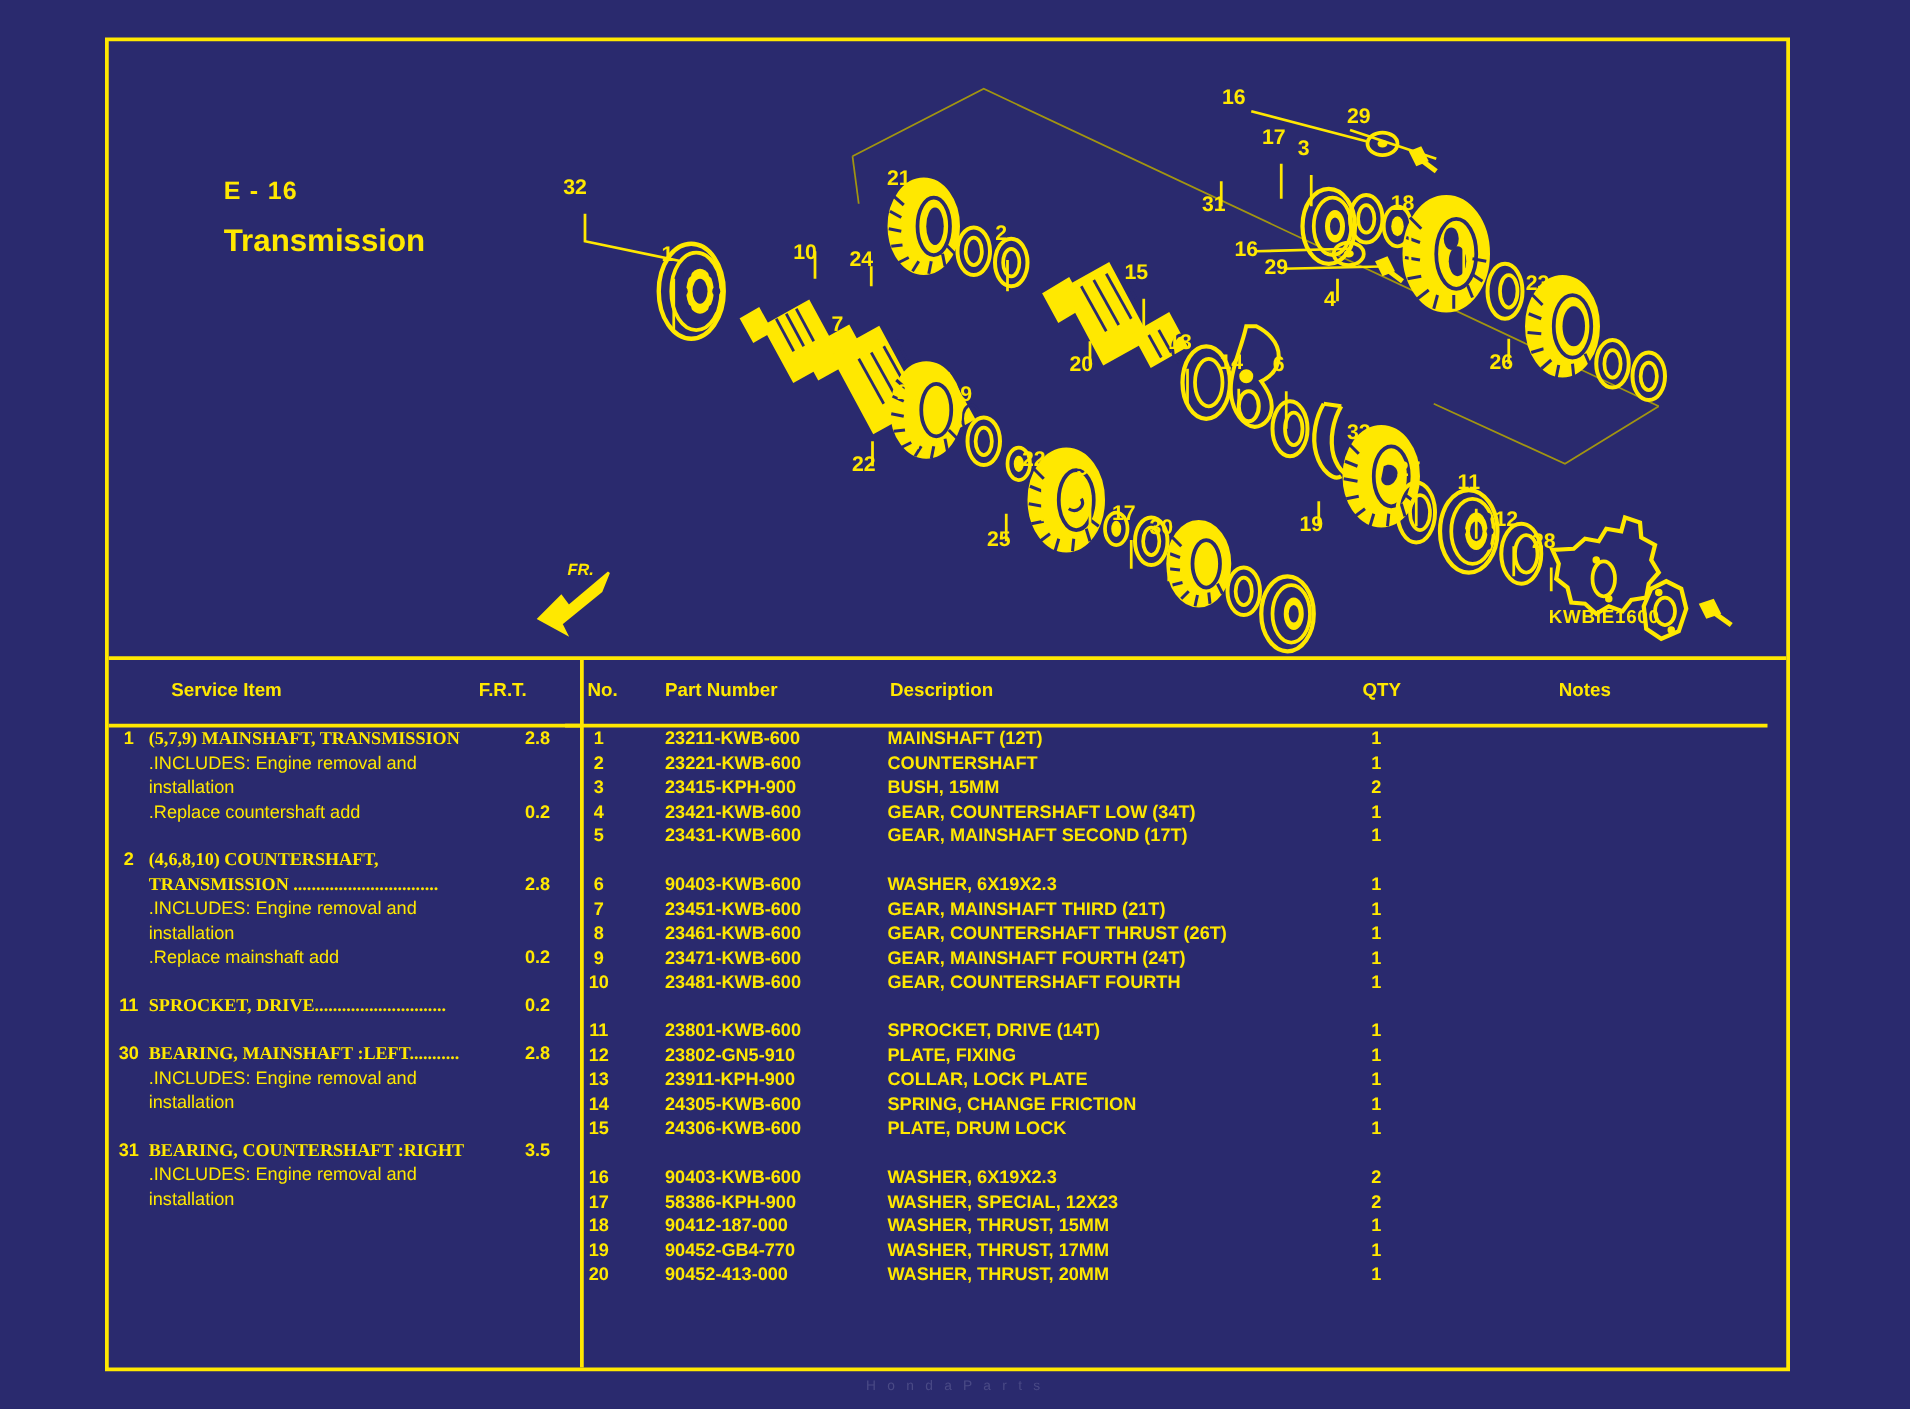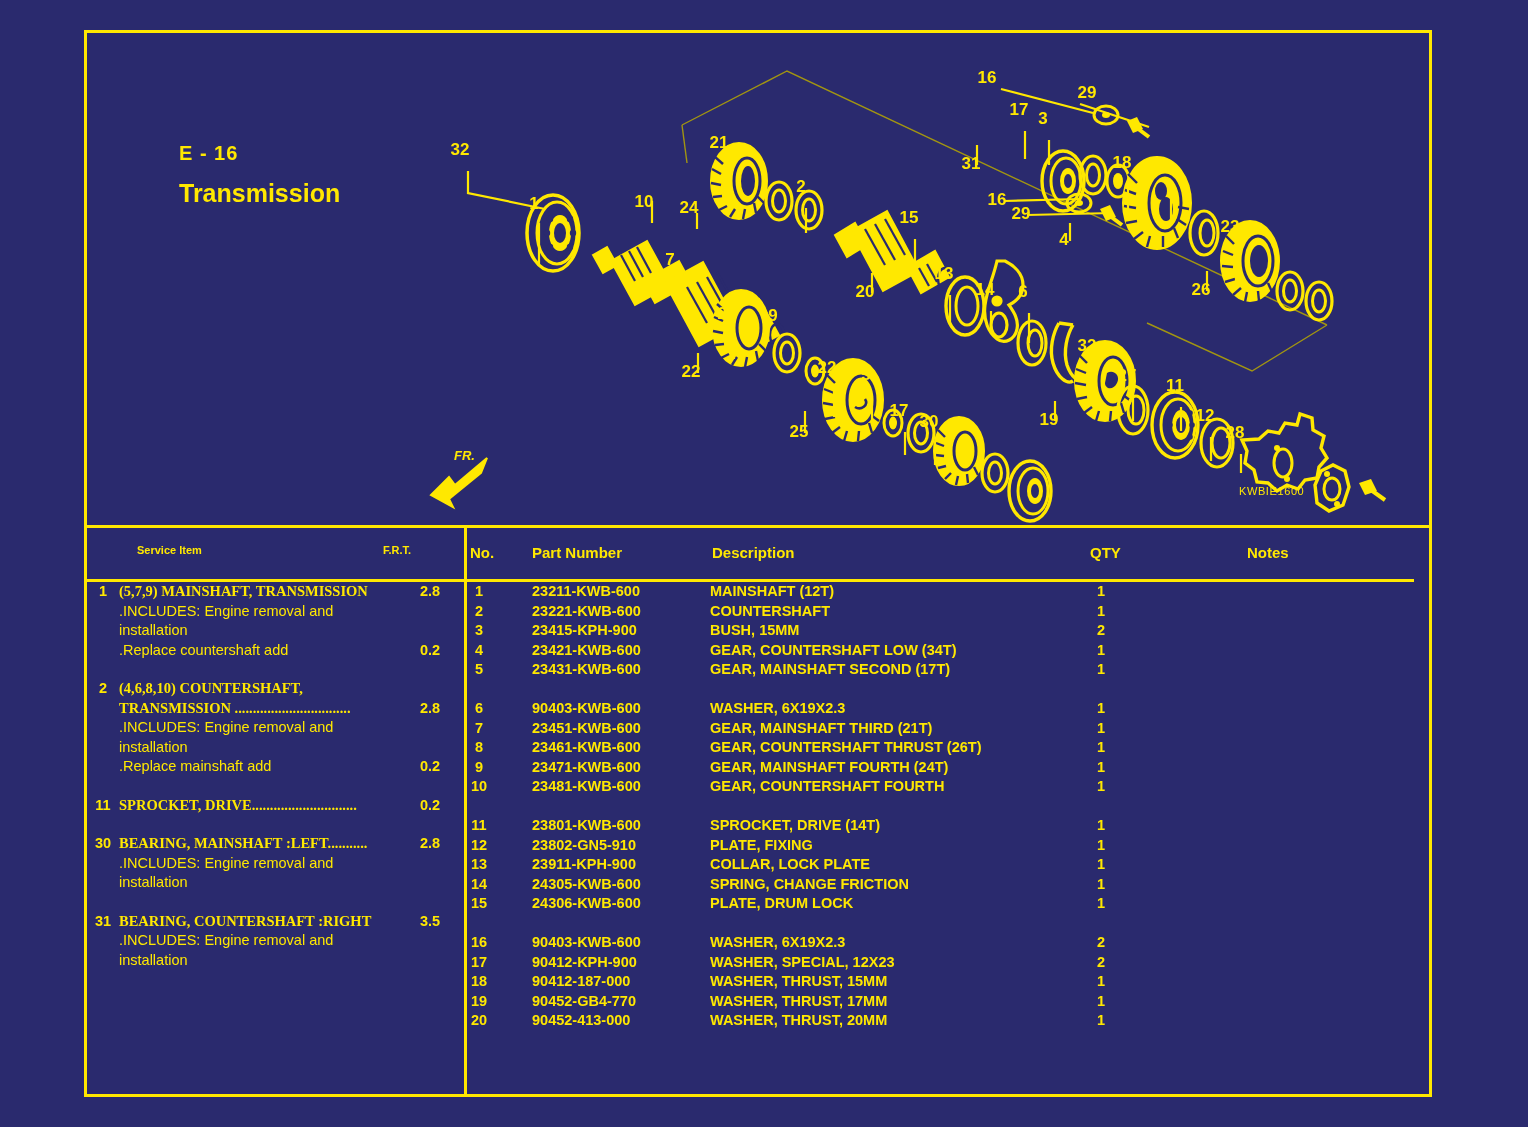--- a/index.html
+++ b/index.html
@@ -53,22 +53,22 @@
     margin-bottom: 16px;
   }
   #title-name {
     font-size: 25px;
     font-weight: bold;
   }
   #dwg-code {
     position: absolute;
     left: 1152px;
     top: 452px;
-    font-size: 11px;
-    font-weight: normal;
+    font-size: 15px;
+    font-weight: bold;
     letter-spacing: 0.6px;
   }
   #fr-label {
     position: absolute;
     left: 367px;
     top: 415px;
     font-size: 13px;
     font-weight: bold;
     font-style: italic;
   }
@@ -113,21 +113,21 @@
   #service-head {
     position: absolute;
     left: 0;
     top: 0;
     width: 377px;
     height: 51px;
   }
   .svc-head-item {
     position: absolute;
     top: 16px;
-    font-size: 11px;
+    font-size: 15px;
     font-weight: bold;
   }
   #svc-head-label { left: 50px; }
   #svc-head-frt { left: 296px; }
   #service-body {
     position: absolute;
     left: 0;
     top: 54px;
     width: 377px;
   }
@@ -907,21 +907,21 @@
             <div class="part-row gap"></div>
             <div class="part-row">
               <div class="pc pc-no">16</div>
               <div class="pc pc-part">90403-KWB-600</div>
               <div class="pc pc-desc">WASHER, 6X19X2.3</div>
               <div class="pc pc-qty">2</div>
               <div class="pc pc-notes"></div>
             </div>
             <div class="part-row">
               <div class="pc pc-no">17</div>
-              <div class="pc pc-part">90412-KPH-900</div>
+              <div class="pc pc-part">58386-KPH-900</div>
               <div class="pc pc-desc">WASHER, SPECIAL, 12X23</div>
               <div class="pc pc-qty">2</div>
               <div class="pc pc-notes"></div>
             </div>
             <div class="part-row">
               <div class="pc pc-no">18</div>
               <div class="pc pc-part">90412-187-000</div>
               <div class="pc pc-desc">WASHER, THRUST, 15MM</div>
               <div class="pc pc-qty">1</div>
               <div class="pc pc-notes"></div>
@@ -939,13 +939,14 @@
               <div class="pc pc-desc">WASHER, THRUST, 20MM</div>
               <div class="pc pc-qty">1</div>
               <div class="pc pc-notes"></div>
             </div>
           </div>
       </div>
 
     </div>
   </div>
 
+  <div id="footer-faint">H o n d a   P a r t s</div>
 </div>
 
 </body></html>

